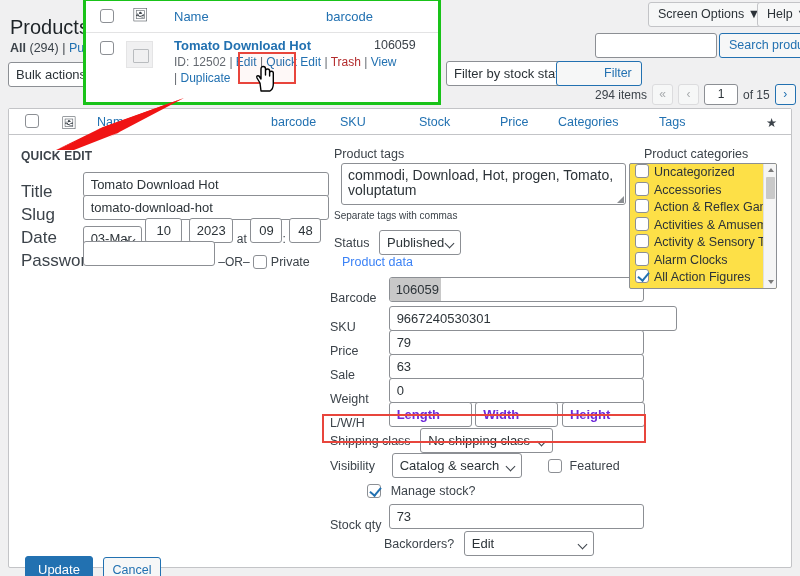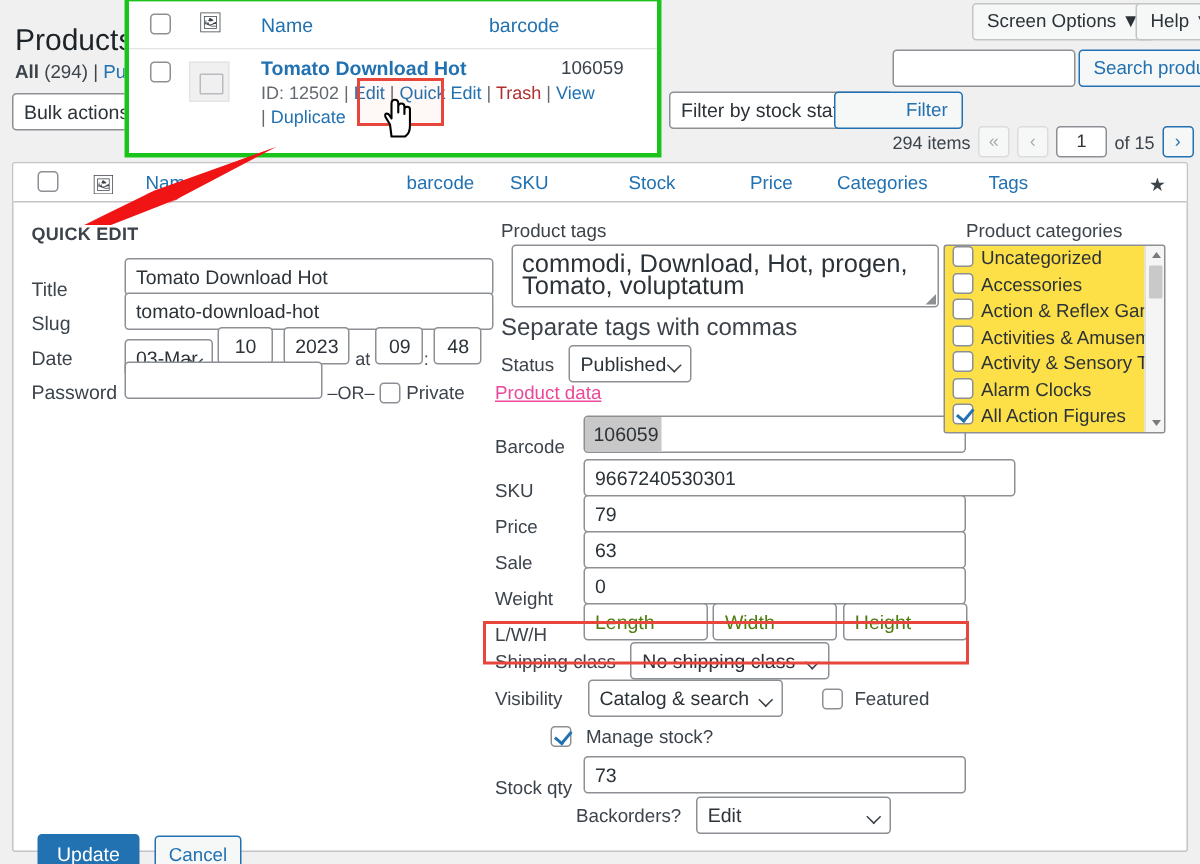--- a/index.html
+++ b/index.html
@@ -21,21 +21,21 @@
     height:25px;
     padding:0 7px;
     font-family:"Liberation Sans", sans-serif;
     font-size:13px;
     color:#2c3338;
     line-height:23px;
     display:inline-block;
     white-space:nowrap;
     overflow:hidden;
   }
-  .inp.ph { color:#4d7c0f; }
+  .inp.ph { color:#6d28d9;font-weight:bold; }
   .sel {
     border:1px solid #8c8f94;
     border-radius:3px;
     background:#fff;
     height:25px;
     padding:0 22px 0 7px;
     font-size:13px;
     color:#2c3338;
     line-height:23px;
     display:inline-block;
@@ -140,45 +140,45 @@
     position:absolute; top:6px; font-size:12.5px; color:#2271b1;
   }
 
   
   #quick-edit { position:absolute; left:0; top:27px; right:0; bottom:0; }
   #quick-edit-legend {
     position:absolute; left:12px; top:13px;
     font-size:12px; font-weight:700; color:#3c434a; letter-spacing:.2px;
   }
   .qe-row { position:absolute; white-space:nowrap; }
-  .qe-lab { display:inline-block; font-size:13px; color:#3c434a; }
+  .qe-lab { display:inline-block; font-size:17px; color:#3c434a; }
 
   
   #qe-title-row { left:12px; top:36px; }
   #qe-slug-row  { left:12px; top:59px; }
   #qe-date-row  { left:12px; top:82px; }
   #qe-pass-row  { left:12px; top:105px; }
   .c1-lab { width:58px; }
 
   
   #qe-tags-label { position:absolute; left:325px; top:11px; font-size:12.5px; }
   #qe-tags-box {
     position:absolute; left:332px; top:27px; width:285px; height:42px;
     border:1px solid #8c8f94; border-radius:3px; background:#fff;
-    padding:4px 6px; font-size:17px; color:#2c3338; line-height:15px;
+    padding:4px 6px; font-size:14px; color:#2c3338; line-height:15px;
   }
   #qe-tags-box::after{
     content:""; position:absolute; right:1px; bottom:1px;
     width:0; height:0; border-style:solid; border-width:0 0 7px 7px;
     border-color:transparent transparent #8c8f94 transparent;
   }
-  #qe-tags-help { position:absolute; left:325px; top:74px; font-size:16px; color:#3c434a; }
+  #qe-tags-help { position:absolute; left:325px; top:74px; font-size:10px; color:#3c434a; }
   #qe-status-row { position:absolute; left:325px; top:94px; white-space:nowrap; }
   #qe-productdata-label {
-    position:absolute; left:321px; top:119px; font-size:12.5px; color:#ec4899;text-decoration:underline;
+    position:absolute; left:333px; top:119px; font-size:12.5px; color:#3b82f6;
   }
   .f-row { position:absolute; white-space:nowrap; }
   .f-lab { display:inline-block; width:55px; font-size:12.5px; color:#3c434a; }
   #qe-barcode-row  { left:321px; top:141px; }
   #qe-sku-row      { left:321px; top:170px; }
   #qe-price-row    { left:321px; top:194px; }
   #qe-sale-row     { left:321px; top:218px; }
   #qe-weight-row   { left:321px; top:242px; }
   #qe-lwh-row      { left:321px; top:266px; }
   #qe-shipping-row { left:321px; top:292px; }

